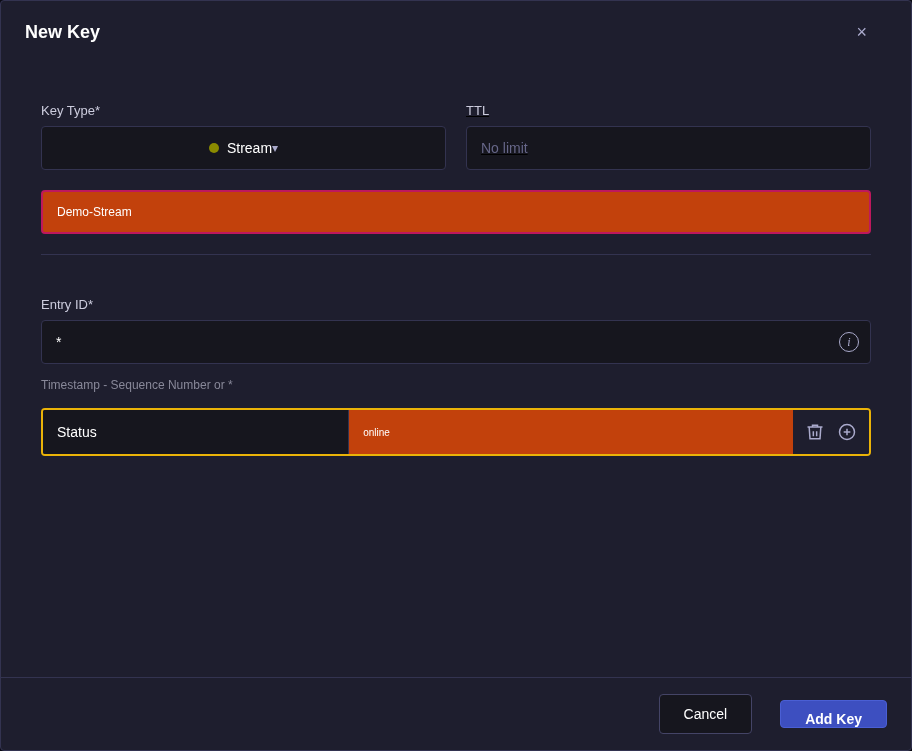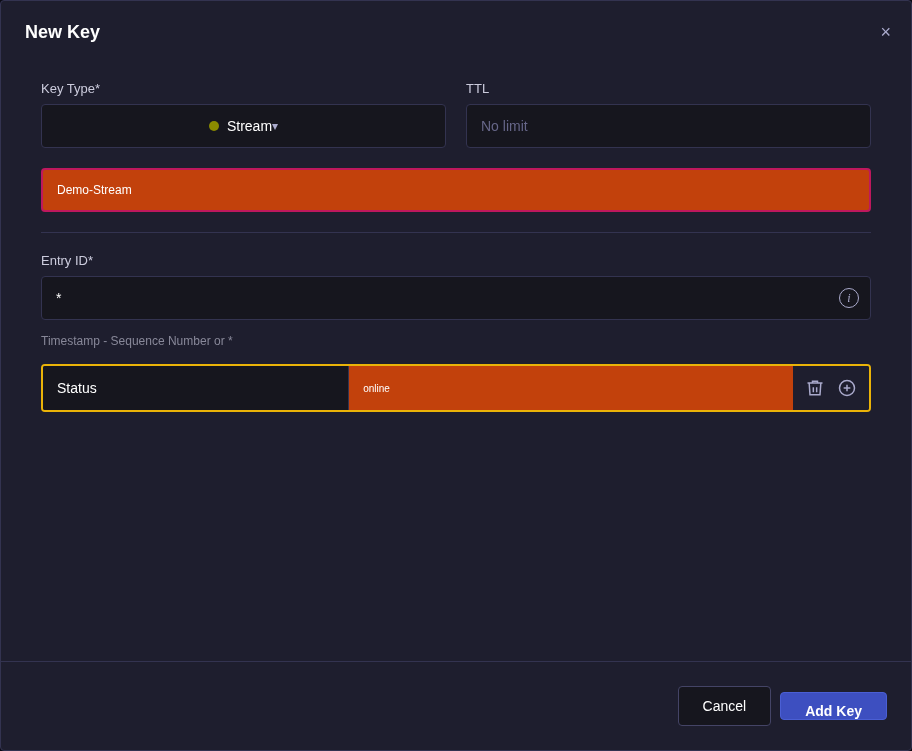--- a/index.html
+++ b/index.html
@@ -35,21 +35,21 @@
       border-radius: 4px;
       display: flex;
       flex-direction: column;
       position: relative;
     }
 
     .modal-header {
       display: flex;
       align-items: center;
       justify-content: space-between;
-      padding: 18px 12px 16px 24px;
+      padding: 18px 36px 16px 24px;
       border-bottom: none;
       gap: 8px;
     }
 
     .modal-title {
       color: #ffffff;
       font-size: 18px;
       font-weight: 600;
     }
 
@@ -81,30 +81,32 @@
       flex-direction: column;
       gap: 8px;
     }
 
     .form-group.key-type {
       flex: 1;
     }
 
     .form-group.ttl {
       flex: 1;
+      text-decoration: underline;
     }
 
     .form-group.full-width {
       width: 100%;
     }
 
     .form-label {
       color: #ccccdd;
       font-size: 13px;
       font-weight: 500;
+      margin-top: 22px;
     }
 
     .select-display {
       width: 100%;
       background: #16161e;
       border: 1px solid #333350;
       border-radius: 4px;
       padding: 0 14px;
       color: #ffffff;
       font-size: 14px;
@@ -273,22 +275,22 @@
 
     .trash-icon, .plus-circle-icon {
       width: 20px;
       height: 20px;
     }
 
     .modal-footer {
       display: flex;
       align-items: center;
       justify-content: flex-end;
-      gap: 9px;
-      padding: 24px 24px;
+      gap: 28px;
+      padding: 16px 24px;
       border-top: 1px solid #333350;
     }
 
     .cancel-button {
       background: #16161e;
       border: 1px solid #444466;
       border-radius: 4px;
       color: #ffffff;
       font-size: 14px;
       font-weight: 500;

